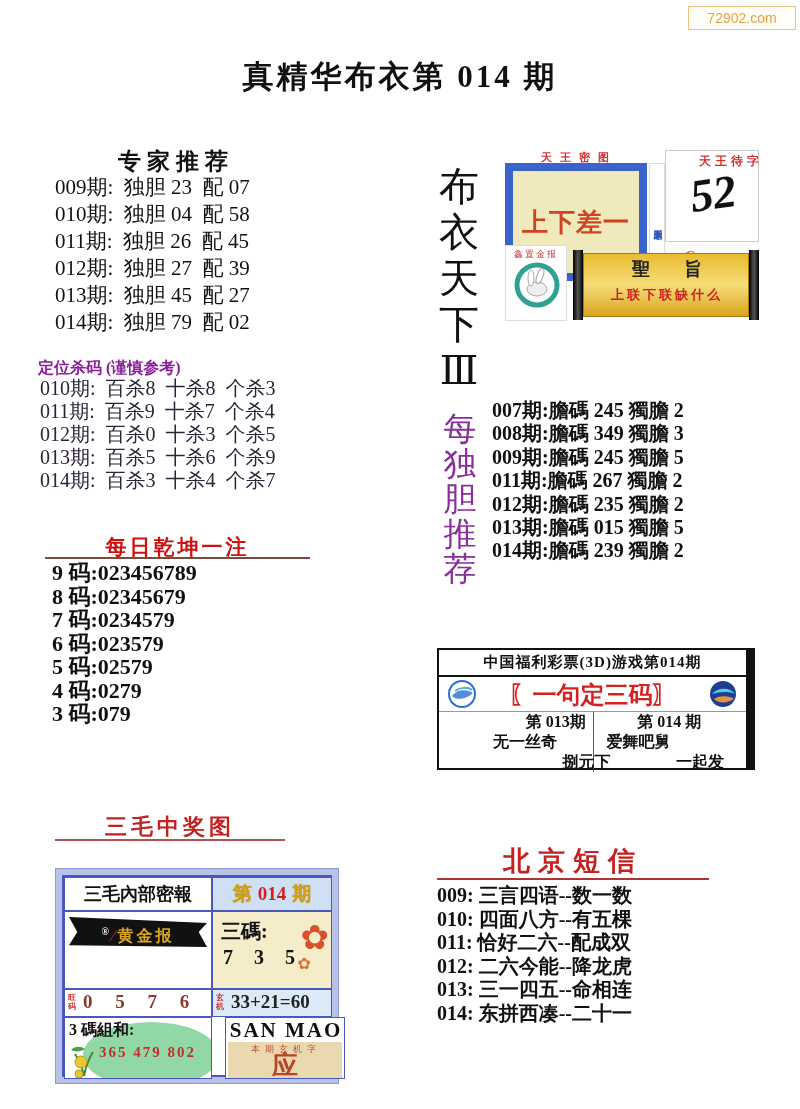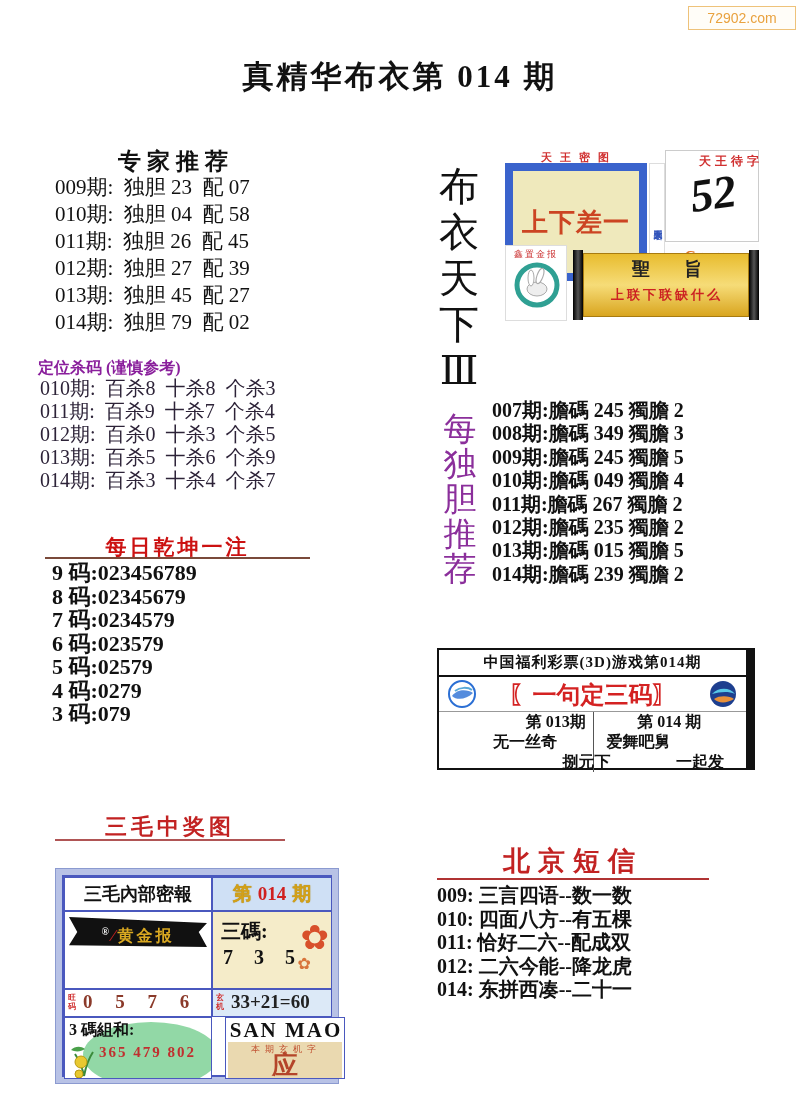--- a/index.html
+++ b/index.html
@@ -234,21 +234,20 @@
     <div>每</div>
     <div>独</div>
     <div>胆</div>
     <div>推</div>
     <div>荐</div>
   </div>
   <div class="abs dudan-rows">
     <div class="pre">007期:膽碼 245 獨膽 2</div>
     <div class="pre">008期:膽碼 349 獨膽 3</div>
     <div class="pre">009期:膽碼 245 獨膽 5</div>
-    <div class="pre">010期:膽碼 049 獨膽 4</div>
     <div class="pre">011期:膽碼 267 獨膽 2</div>
     <div class="pre">012期:膽碼 235 獨膽 2</div>
     <div class="pre">013期:膽碼 015 獨膽 5</div>
     <div class="pre">014期:膽碼 239 獨膽 2</div>
   </div>
 
   <div class="abs yiju">
     <div class="yiju-header">中国福利彩票(3D)游戏第014期</div>
     <div class="yiju-logorow">
       <svg class="yiju-logo-l" width="30" height="30" viewBox="0 0 30 30">
@@ -278,16 +277,17 @@
     </div>
   </div>
 
   <div class="abs bj-title">北京短信</div>
   <div class="abs bj-line"></div>
   <div class="abs bj-rows">
     <div class="pre">009: 三言四语--数一数</div>
     <div class="pre">010: 四面八方--有五棵</div>
     <div class="pre">011: 恰好二六--配成双</div>
     <div class="pre">012: 二六今能--降龙虎</div>
+    <div class="pre">013: 三一四五--命相连</div>
     <div class="pre">014: 东拼西凑--二十一</div>
   </div>
 
 </div>
 
 </body></html>

